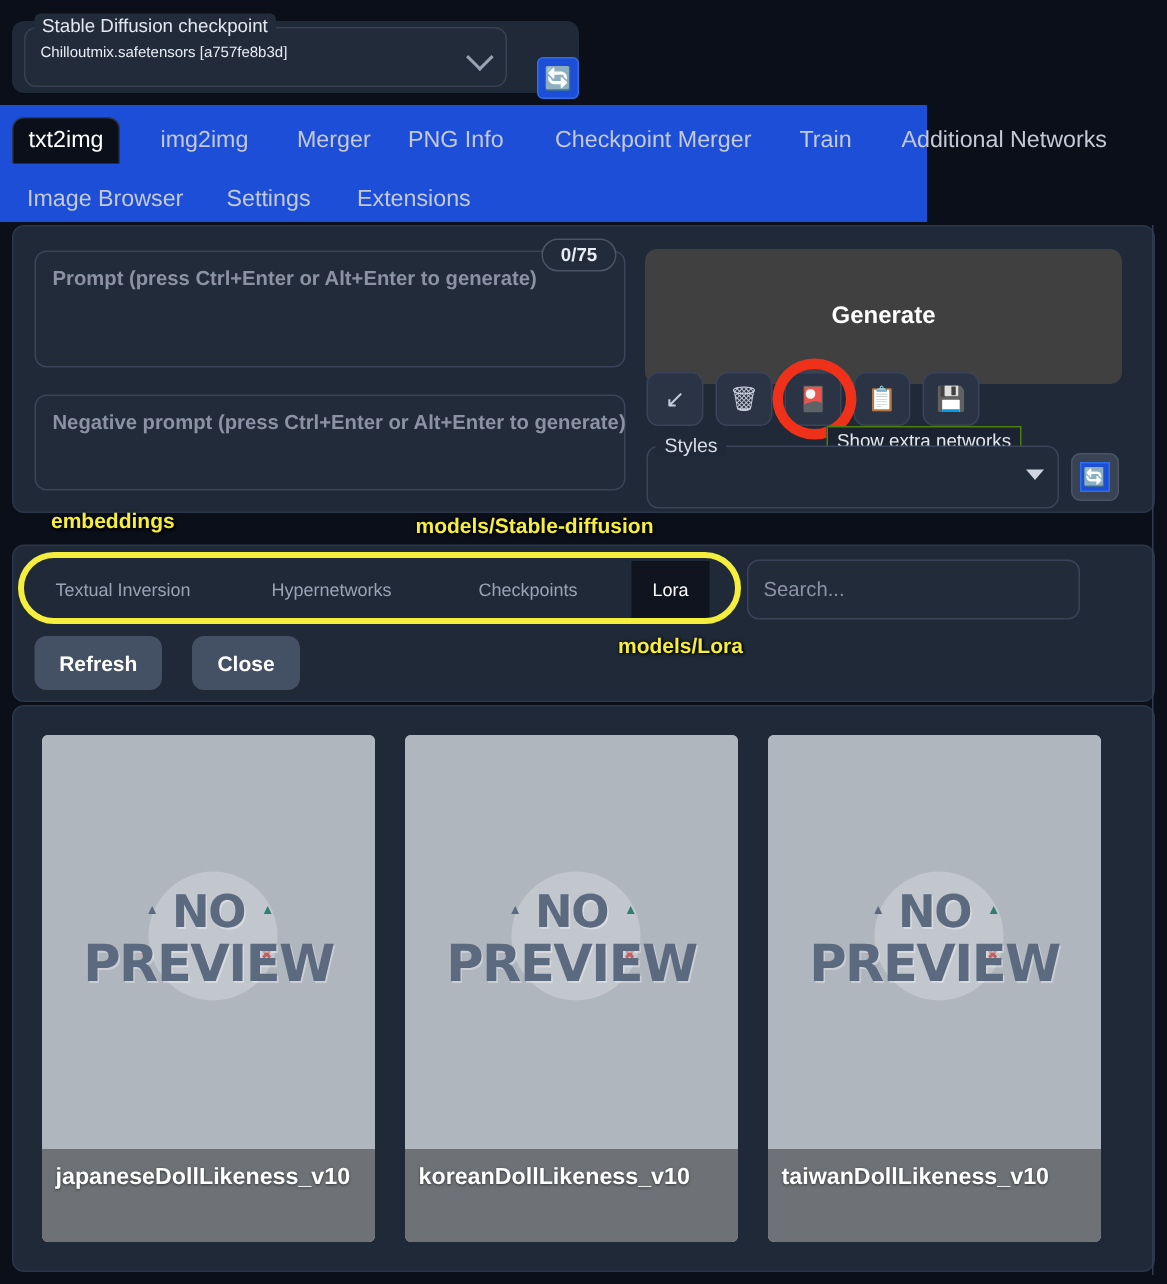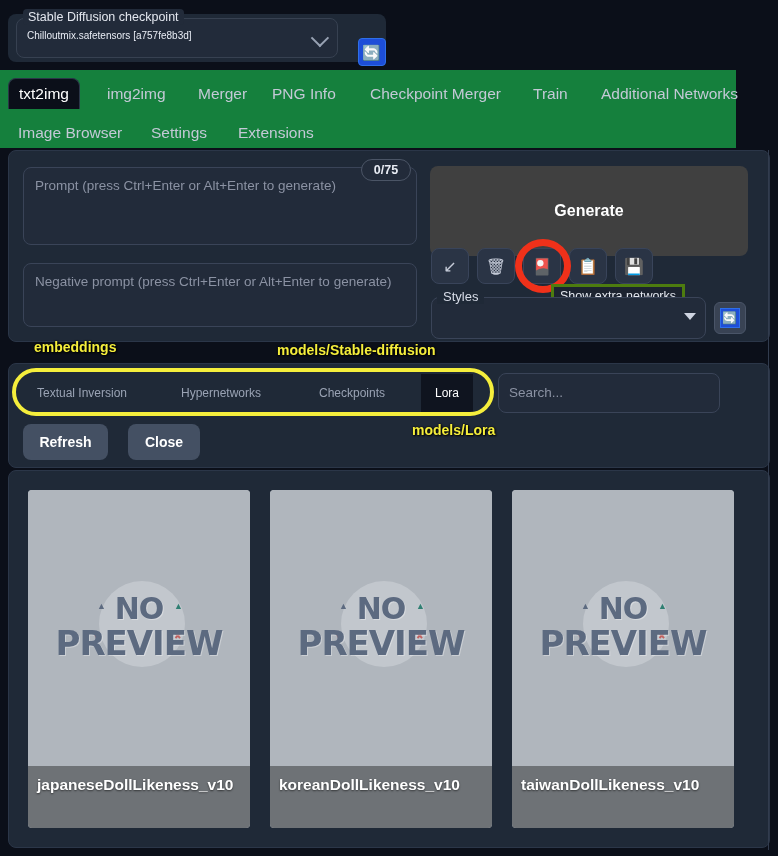--- a/index.html
+++ b/index.html
@@ -35,38 +35,38 @@
     transform: rotate(45deg) translateY(-2px);
   }
   #ckpt-refresh {
     position: absolute; left: 350px; top: 24px; width: 28px; height: 28px;
     background: #1d4ed8; border: 1px solid #2e6fe8; border-radius: 4px;
     display: flex; align-items: center; justify-content: center;
   }
   .reload-glyph { font-size: 15px; color: #bfe2ff; line-height: 1; }
 
   
-  #tabbar { position: absolute; left: 0; top: 70px; width: 736px; height: 78px; background: #15803d; }
+  #tabbar { position: absolute; left: 0; top: 70px; width: 618px; height: 78px; background: #1d4ed8; }
   .tab {
     position: absolute; font-size: 15.5px; color: #c3c9d6; white-space: nowrap;
     padding: 6px 10px;
   }
   .tab.active {
     color: #ffffff; background: #0b0f19;
     border: 1px solid #2b3648; border-bottom: none;
     border-radius: 8px 8px 0 0;
   }
 
   
   #main-panel {
     position: absolute; left: 8px; top: 150px; width: 762px; height: 192px;
     background: #1f2937; border: 1px solid #2b3648; border-radius: 8px;
   }
   .prompt-box {
-    position: absolute; background: #222b3a; border: 1px solid #3a4458; border-radius: 8px;
+    position: absolute; background: #222b3a; border: 1px solid #3a4458; border-radius: 8px; font-weight: bold;
   }
   #prompt-main { left: 14px; top: 16px; width: 394px; height: 78px; }
   #prompt-neg  { left: 14px; top: 112px; width: 394px; height: 64px; }
   .prompt-ph {
     position: absolute; left: 11px; top: 10px; font-size: 13.5px; color: #8b92a3; white-space: nowrap;
   }
   #token-counter {
     position: absolute; left: 352px; top: 8px; width: 50px; height: 22px;
     background: #222b3a; border: 1px solid #4b5566; border-radius: 11px;
     color: #e8ecf4; font-size: 12.5px; font-weight: bold;
@@ -84,21 +84,21 @@
     display: flex; align-items: center; justify-content: center; font-size: 16px;
   }
   #tb0 { left: 431px; } #tb1 { left: 477px; } #tb2 { left: 523px; }
   #tb3 { left: 569px; } #tb4 { left: 615px; }
   #red-ring {
     position: absolute; left: 515px; top: 239px; width: 56px; height: 54px;
     border: 7px solid #f0311a; border-radius: 50%;
   }
   #tooltip {
     position: absolute; left: 551px; top: 284px; height: 21px;
-    background: #1c2330; border: 3px solid #4d7c0f; color: #e2e6ee;
+    background: #1c2330; border: 1px solid #4d7c0f; color: #e2e6ee;
     font-size: 12.5px; padding: 2px 6px; white-space: nowrap;
   }
   #styles-box {
     position: absolute; left: 431px; top: 297px; width: 275px; height: 42px;
     background: #222b3a; border: 1px solid #3a4458; border-radius: 8px;
   }
   #styles-label {
     position: absolute; left: 437px; top: 289px; background: #1f2937;
     color: #d7dce7; font-size: 13px; padding: 0 6px;
   }

